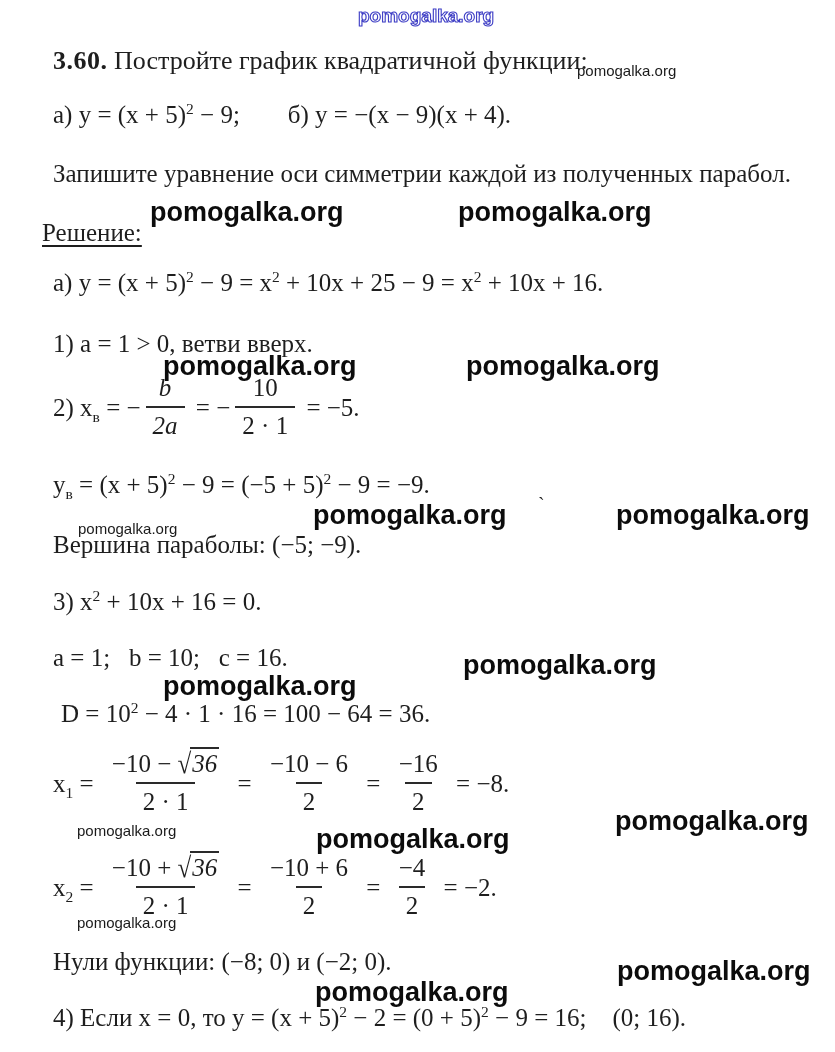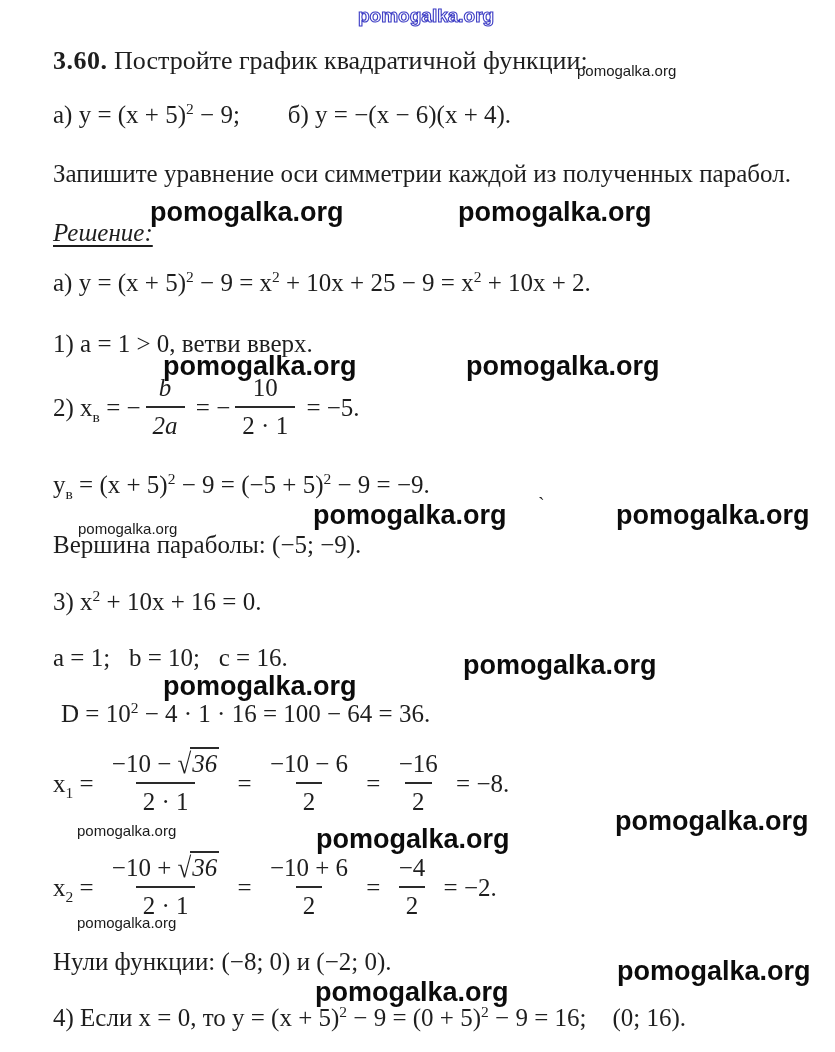--- a/index.html
+++ b/index.html
@@ -69,27 +69,27 @@
   <div class="wm wm-bold" style="left:163px; top:671px;">pomogalka.org</div>
   <div class="wm wm-bold" style="left:615px; top:806px;">pomogalka.org</div>
   <div class="wm wm-small" style="left:77px; top:822px;">pomogalka.org</div>
   <div class="wm wm-bold" style="left:316px; top:824px;">pomogalka.org</div>
   <div class="wm wm-small" style="left:77px; top:914px;">pomogalka.org</div>
   <div class="wm wm-bold" style="left:617px; top:956px;">pomogalka.org</div>
   <div class="wm wm-bold" style="left:315px; top:977px;">pomogalka.org</div>
 
   <div class="line heading" style="left:53px; top:45px;"><span class="num">3.60.</span><span> </span><span>Постройте график квадратичной функции:</span></div>
 
-  <div class="line" style="left:53px; top:99px;"><span>а) y = (x + 5)</span><sup>2</sup><span> − 9;</span><span class="gap-b"></span><span>б) y = −(x − 6)(x + 4).</span></div>
+  <div class="line" style="left:53px; top:99px;"><span>а) y = (x + 5)</span><sup>2</sup><span> − 9;</span><span class="gap-b"></span><span>б) y = −(x − 9)(x + 4).</span></div>
 
   <div class="line" style="left:53px; top:158px;">Запишите уравнение оси симметрии каждой из полученных парабол.</div>
 
-  <div class="line underlined" style="left:53px; top:217px;font-style:italic;">Решение:</div>
+  <div class="line underlined" style="left:42px; top:217px;">Решение:</div>
 
-  <div class="line" style="left:53px; top:267px;"><span>а) y = (x + 5)</span><sup>2</sup><span> − 9 = x</span><sup>2</sup><span> + 10x + 25 − 9 = x</span><sup>2</sup><span> + 10x + 2.</span></div>
+  <div class="line" style="left:53px; top:267px;"><span>а) y = (x + 5)</span><sup>2</sup><span> − 9 = x</span><sup>2</sup><span> + 10x + 25 − 9 = x</span><sup>2</sup><span> + 10x + 16.</span></div>
 
   <div class="line" style="left:53px; top:328px;">1) a = 1 &gt; 0, ветви вверх.</div>
 
   <div class="line" style="left:53px; top:376px;"><span>2) x</span><sub>в</sub><span> = −</span><span class="frac"><span class="num it">b</span><span class="den it">2a</span></span><span> = −</span><span class="frac"><span class="num">10</span><span class="den">2 · 1</span></span><span> = −5.</span></div>
 
   <div class="line" style="left:53px; top:469px;"><span>y</span><sub>в</sub><span> = (x + 5)</span><sup>2</sup><span> − 9 = (−5 + 5)</span><sup>2</sup><span> − 9 = −9.</span></div>
 
   <div class="line" style="left:53px; top:529px;">Вершина параболы: (−5; −9).</div>
 
   <div class="line" style="left:53px; top:586px;font-family:Liberation Serif, serif;"><span>3) x</span><sup>2</sup><span> + 10x + 16 = 0.</span></div>
@@ -97,15 +97,15 @@
   <div class="line" style="left:53px; top:642px;">a = 1;   b = 10;   c = 16.</div>
 
   <div class="line" style="left:53px; top:698px;margin-left:8px;"><span>D = 10</span><sup>2</sup><span> − 4 · 1 · 16 = 100 − 64 = 36.</span></div>
 
   <div class="line" style="left:53px; top:752px;"><span>x</span><sub>1</sub><span> = </span><span class="frac"><span class="num"><span>−10 − </span><span class="sqrt"><span class="rad">√</span><span class="rand">36</span></span></span><span class="den">2 · 1</span></span><span> = </span><span class="frac"><span class="num">−10 − 6</span><span class="den">2</span></span><span> = </span><span class="frac"><span class="num">−16</span><span class="den">2</span></span><span> = −8.</span></div>
 
   <div class="line" style="left:53px; top:856px;"><span>x</span><sub>2</sub><span> = </span><span class="frac"><span class="num"><span>−10 + </span><span class="sqrt"><span class="rad">√</span><span class="rand">36</span></span></span><span class="den">2 · 1</span></span><span> = </span><span class="frac"><span class="num">−10 + 6</span><span class="den">2</span></span><span> = </span><span class="frac"><span class="num">−4</span><span class="den">2</span></span><span> = −2.</span></div>
 
   <div class="line" style="left:53px; top:946px;text-align:center;">Нули функции: (−8; 0) и (−2; 0).</div>
 
-  <div class="line" style="left:53px; top:1002px;"><span>4) Если x = 0, то y = (x + 5)</span><sup>2</sup><span> − 9 = (0 + 5)</span><sup>2</sup><span> − 9 = 16;</span><span class="gap-pt"></span><span>(0; 16).</span></div>
+  <div class="line" style="left:53px; top:1002px;"><span>4) Если x = 0, то y = (x + 5)</span><sup>2</sup><span> − 2 = (0 + 5)</span><sup>2</sup><span> − 9 = 16;</span><span class="gap-pt"></span><span>(0; 16).</span></div>
 
 </div>
 
 </body></html>

